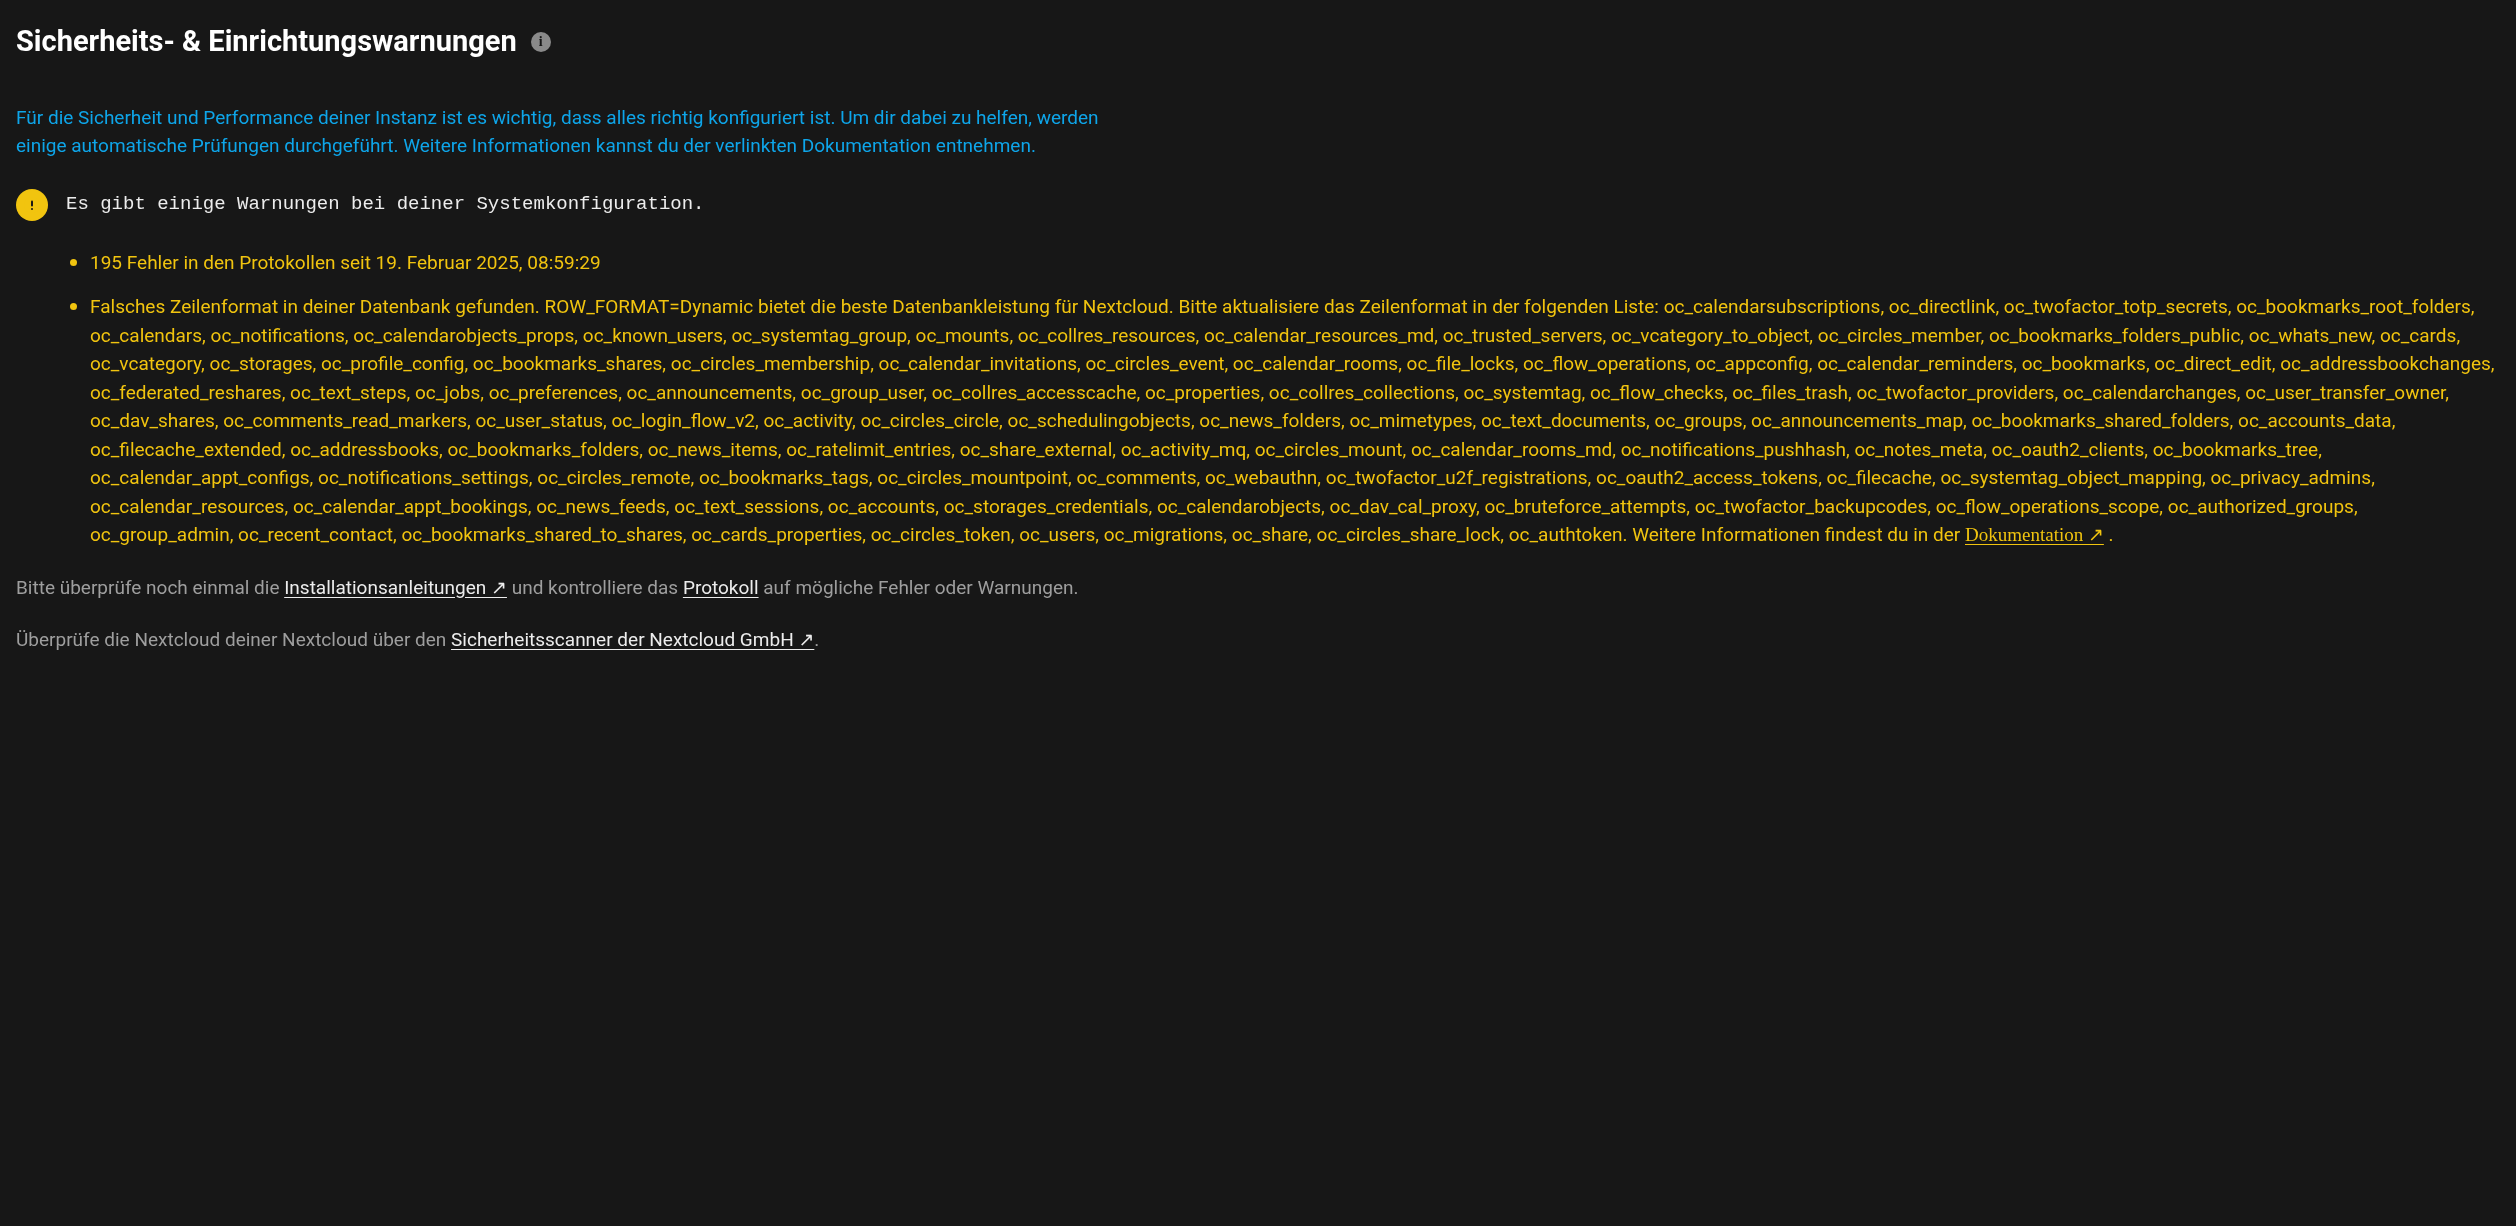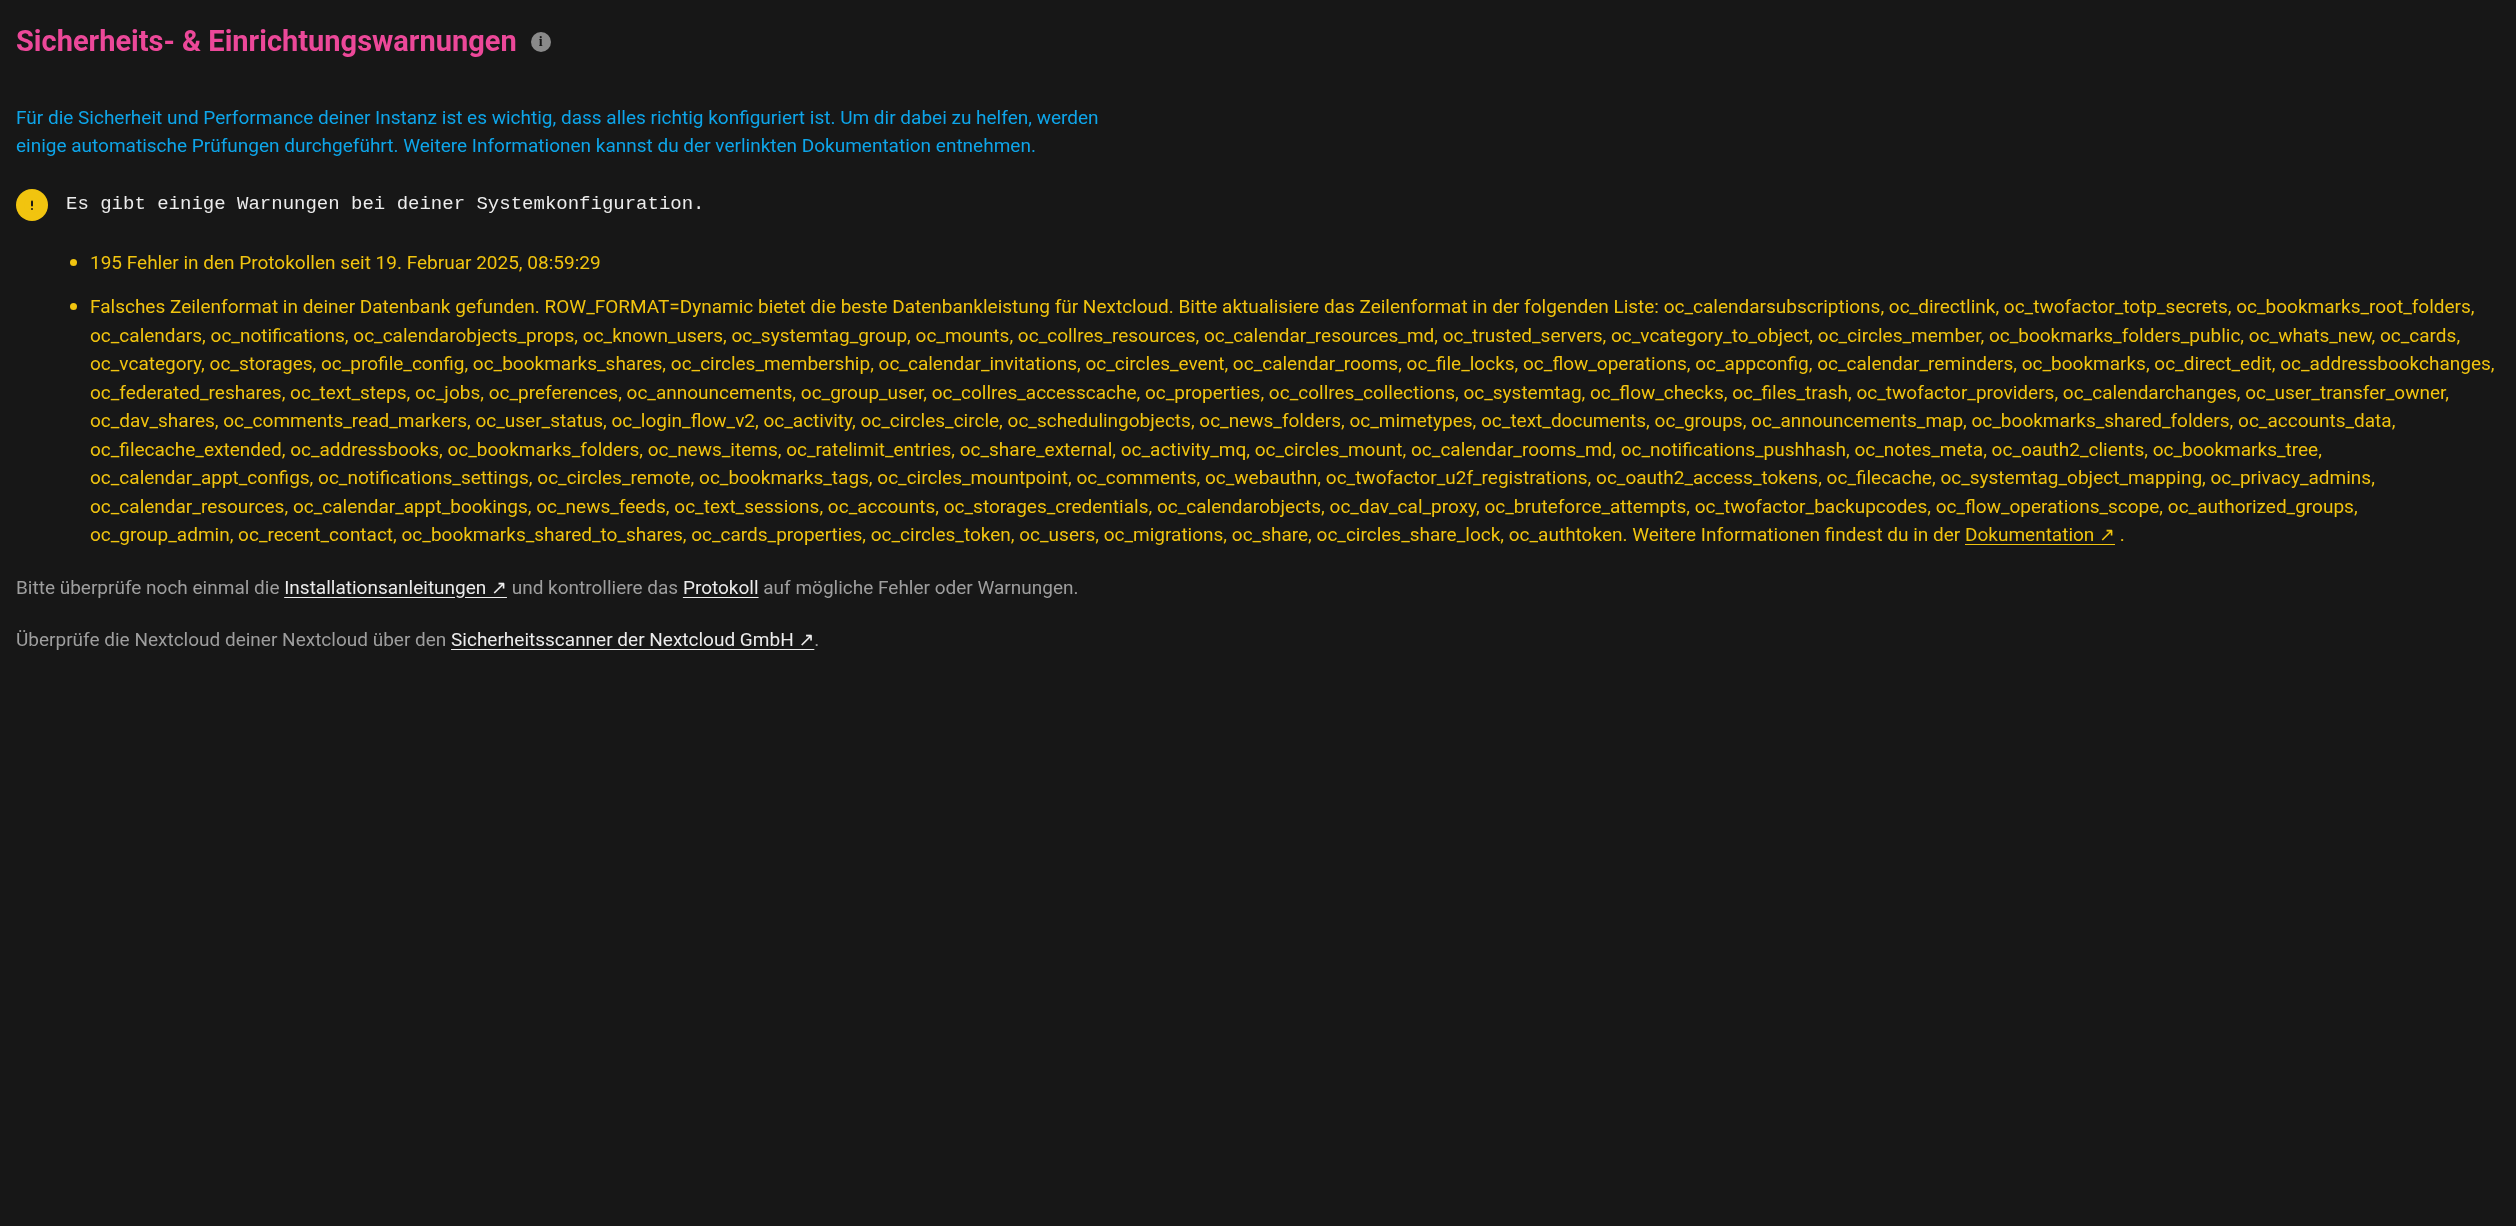--- a/index.html
+++ b/index.html
@@ -15,21 +15,21 @@
     line-height: 1.5;
     padding: 20px 16px;
   }
   .heading-row {
     display: flex;
     align-items: center;
     gap: 14px;
     margin-bottom: 40px;
   }
   h2 {
-    color: #ec4899;
+    color: #ffffff;
     font-size: 29px;
     font-weight: 700;
   }
   .info-icon {
     width: 20px;
     height: 20px;
     border-radius: 50%;
     background: #8a8a8a;
     color: #171717;
     display: inline-flex;
@@ -89,20 +89,21 @@
     top: 0.55em;
     width: 7px;
     height: 7px;
     border-radius: 50%;
     background: #f1c40f;
   }
   .warn-link {
     color: #f1c40f;
     text-decoration: underline;
     text-underline-offset: 3px;
+    font-family: Liberation Serif, serif;
   }
   .footer-line {
     color: #9e9e9e;
     margin-top: 24px;
     margin-bottom: 18px;
     font-size: 19px;
   }
   .footer-line a, .plain-link {
     color: #ededed;
     text-decoration: underline;

